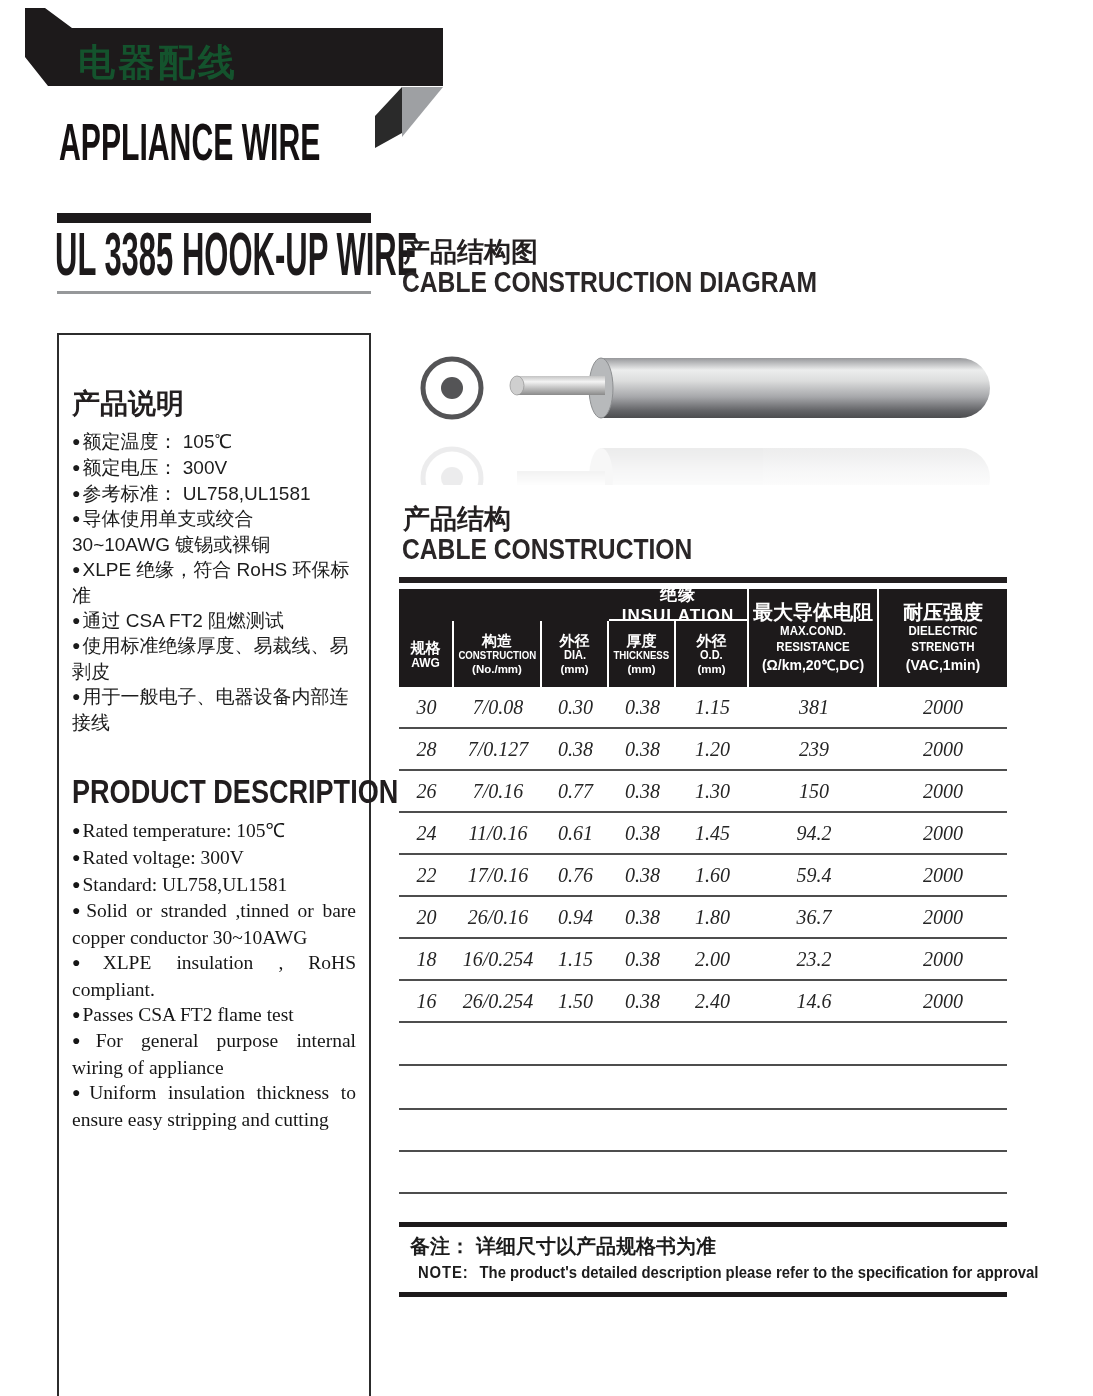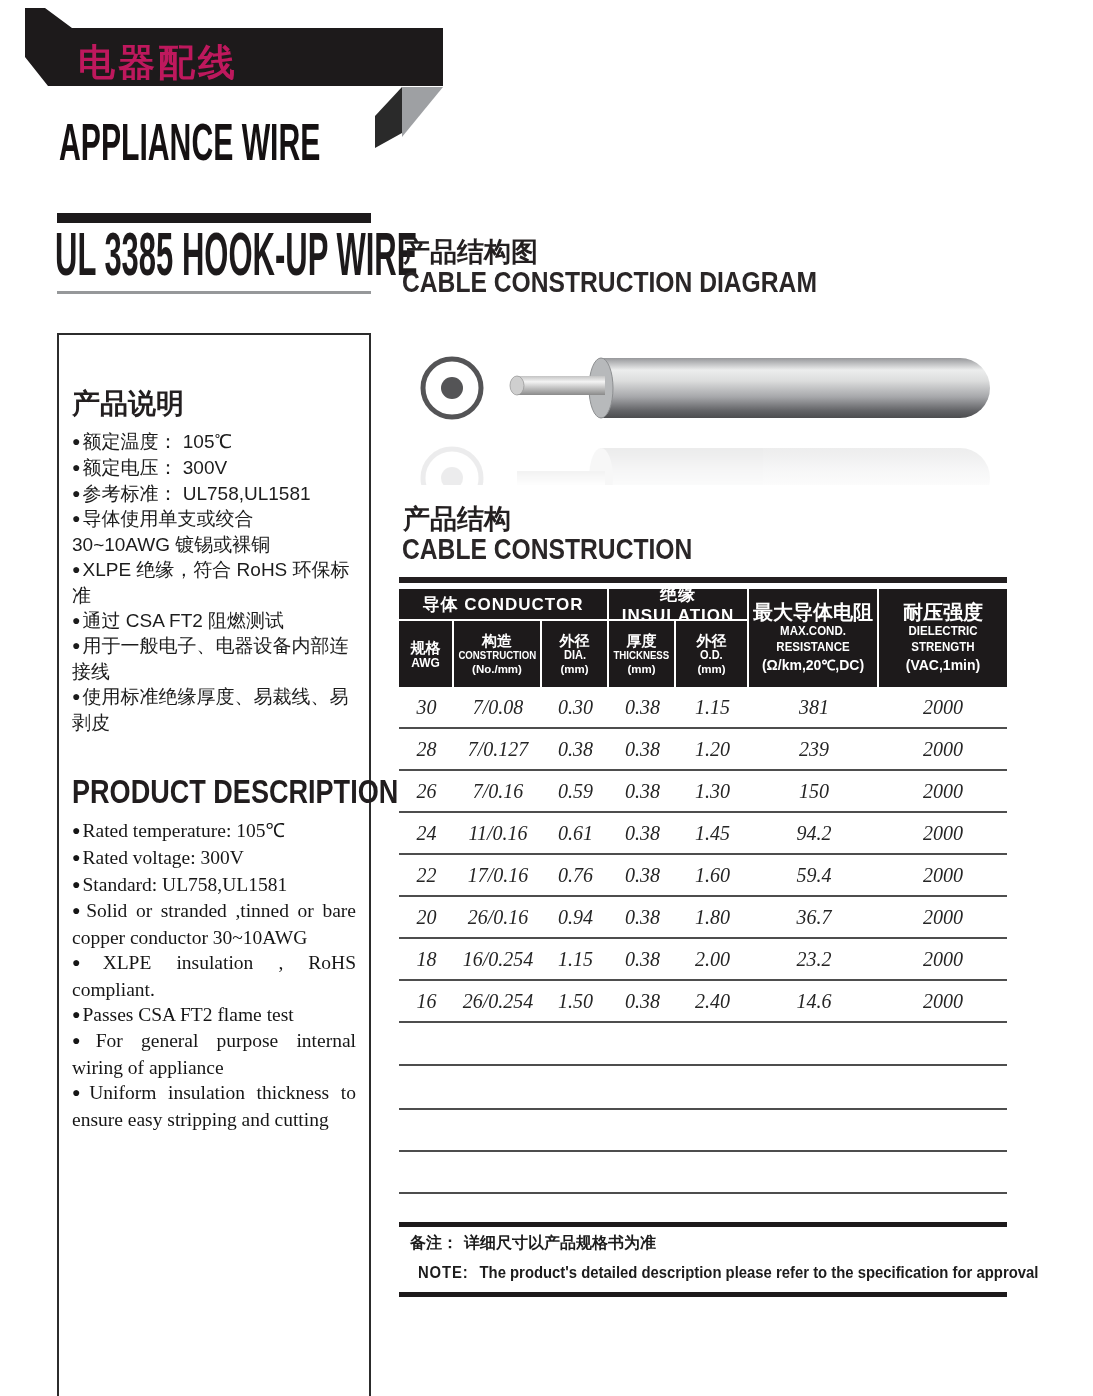--- a/index.html
+++ b/index.html
@@ -2,21 +2,21 @@
 <html><head>
 <meta charset="utf-8">
 <style>
   html,body{margin:0;padding:0;background:#ffffff;}
   #canvas{position:relative;width:1093px;height:1396px;background:#ffffff;overflow:hidden;
           font-family:"Liberation Sans",sans-serif;color:#231f20;}
   .abs{position:absolute;}
 
   
   .banner-svg{left:0;top:0;width:470px;height:160px;}
-  .banner-title{left:78px;top:38px;font-size:37px;font-weight:800;color:#be185d;letter-spacing:3px;}
+  .banner-title{left:78px;top:38px;font-size:37px;font-weight:800;color:#14532d;letter-spacing:3px;}
 
   .appliance-title{left:59px;top:112px;font-size:52px;font-weight:800;color:#151112;
                    transform:scaleX(.58);transform-origin:left top;white-space:nowrap;letter-spacing:0px;}
 
   
   .title-bar{left:57px;top:213px;width:314px;height:10px;background:#1d1a1b;}
   .product-title{left:55px;top:218px;font-size:62px;font-weight:800;color:#1d1a1b;
                  transform:scaleX(.50);transform-origin:left top;white-space:nowrap;}
   .title-underline{left:57px;top:291px;width:314px;height:3px;background:#96989a;}
 
@@ -72,21 +72,21 @@
              font-family:"Liberation Serif",serif;font-size:20px;color:#252525;}
   .spec-row.empty{height:41px;}
   .spec-row.e1{height:42px;}
   .spec-row.e2{height:40px;}
   .spec-row.e3{height:40px;}
   .spec-row.e4{height:28px;border-bottom:none;}
 
   
   .note-bar-top{left:399px;top:1222px;width:608px;height:5px;background:#1d1a1b;}
   .note-bar-bottom{left:399px;top:1292px;width:608px;height:5px;background:#1d1a1b;}
-  .note-cn{left:410px;top:1233px;font-size:16px;font-weight:700;color:#1c1c1c;}
+  .note-cn{left:410px;top:1233px;font-size:20px;font-weight:700;color:#1c1c1c;}
   .note-cn .lbl{margin-right:6px;}
   .note-en{left:418px;top:1263px;font-size:16.5px;font-weight:700;color:#1c1c1c;
            transform:scaleX(.9);transform-origin:left top;white-space:nowrap;}
   .note-en .lbl{margin-right:12px;letter-spacing:1px;}
 </style>
 </head>
 <body>
 
 <div id="canvas">
 
@@ -149,43 +149,40 @@
   <div class="abs desc-box">
     <div class="descbox-inner">
       <div class="desc-cn-title">产品说明</div>
       <div class="desc-cn-list">
           <div class="bullet-item">额定温度： 105℃</div>
           <div class="bullet-item">额定电压： 300V</div>
           <div class="bullet-item">参考标准： UL758,UL1581</div>
           <div class="bullet-item">导体使用单支或绞合 30~10AWG 镀锡或裸铜</div>
           <div class="bullet-item">XLPE 绝缘，符合 RoHS 环保标准</div>
           <div class="bullet-item">通过 CSA FT2 阻燃测试</div>
+          <div class="bullet-item">使用标准绝缘厚度、易裁线、易剥皮</div>
           <div class="bullet-item">用于一般电子、电器设备内部连接线</div>
-          <div class="bullet-item">使用标准绝缘厚度、易裁线、易剥皮</div>
         </div>
       <div class="desc-en-title">PRODUCT DESCRIPTION</div>
       <div class="desc-en-list">
           <div class="bullet-item">Rated temperature:  105℃</div>
           <div class="bullet-item">Rated voltage:  300V</div>
           <div class="bullet-item">Standard:  UL758,UL1581</div>
           <div class="bullet-item">Solid or stranded ,tinned or bare copper conductor 30~10AWG</div>
           <div class="bullet-item">XLPE insulation , RoHS compliant.</div>
           <div class="bullet-item">Passes CSA  FT2 flame test</div>
           <div class="bullet-item">For general purpose internal wiring of appliance</div>
           <div class="bullet-item">Uniform insulation thickness to ensure easy stripping and cutting</div>
         </div>
     </div>
   </div>
 
   <div class="abs rule-top"></div>
 
   <div class="abs spec-header">
-    <div class="thc th-group1">
-      <span class="th-group-label">导体 CONDUCTOR</span>
-    </div>
     <div class="thc th-group2">
       <span class="th-group-label">绝缘 INSULATION</span>
     </div>
     <div class="thc th-s1">
       <span class="th-cn">规格</span>
       <span class="th-en" style="font-size:13px">AWG</span>
     </div>
     <div class="thc th-s2">
       <span class="th-cn">构造</span>
       <span class="th-en">CONSTRUCTION</span>
@@ -233,21 +230,21 @@
         <div class="spec-cell">7/0.127</div>
         <div class="spec-cell">0.38</div>
         <div class="spec-cell">0.38</div>
         <div class="spec-cell">1.20</div>
         <div class="spec-cell">239</div>
         <div class="spec-cell">2000</div>
       </div>
       <div class="spec-row">
         <div class="spec-cell">26</div>
         <div class="spec-cell">7/0.16</div>
-        <div class="spec-cell">0.59</div>
+        <div class="spec-cell">0.77</div>
         <div class="spec-cell">0.38</div>
         <div class="spec-cell">1.30</div>
         <div class="spec-cell">150</div>
         <div class="spec-cell">2000</div>
       </div>
       <div class="spec-row">
         <div class="spec-cell">24</div>
         <div class="spec-cell">11/0.16</div>
         <div class="spec-cell">0.61</div>
         <div class="spec-cell">0.38</div>

